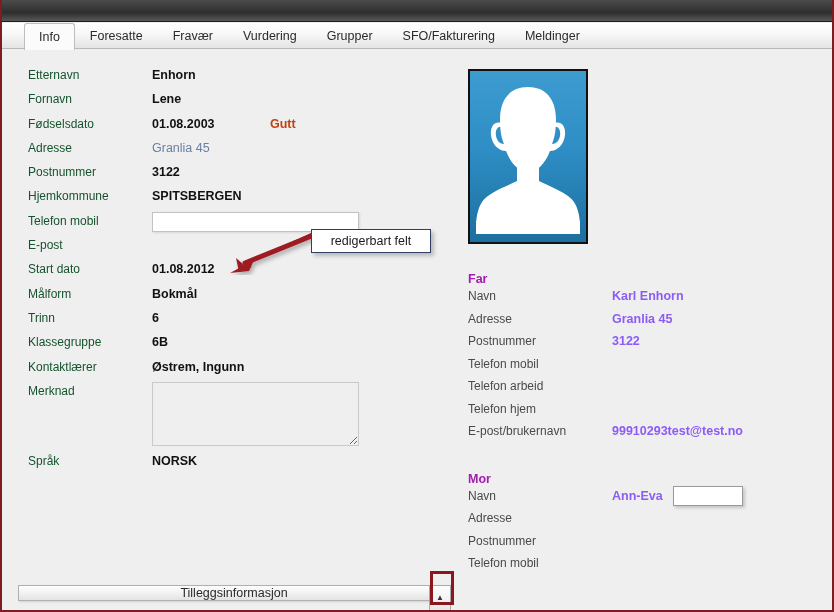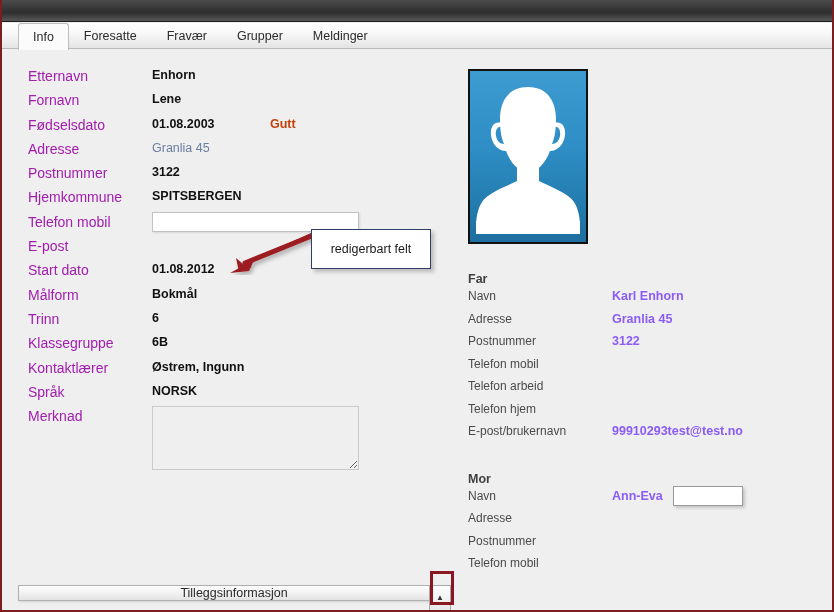--- a/index.html
+++ b/index.html
@@ -33,21 +33,21 @@
   .tabstrip {
     position: absolute; left: 0; top: 23px;
     width: 830px; height: 26px;
     background: linear-gradient(to bottom, #ffffff 0%, #f7f7f7 45%, #e4e4e4 100%);
     border-bottom: 1px solid #b9b9b9;
   }
   .tabs {
     position: absolute; left: 0; top: 23px;
     height: 26px;
     display: flex; align-items: stretch;
-    padding-left: 16px;
+    padding-left: 22px;
   }
   .tab {
     display: flex; align-items: center;
     padding: 0 14px;
     font-size: 12.5px;
     color: #2a2a2a;
     cursor: default;
     white-space: nowrap;
     border-left: 1px solid transparent;
     border-right: 1px solid transparent;
@@ -68,21 +68,21 @@
     position: absolute; left: 0; top: 50px;
     width: 830px; bottom: 0;
     background: #efefef;
   }
 
   
   .leftcol { position: absolute; left: 26px; top: 18px; width: 400px; }
   .row { position: relative; height: 24.3px; }
   .lbl {
     position: absolute; left: 0; top: 0;
-    font-size: 14px; color: #a21caf;
+    font-size: 12px; color: #14532d;
     white-space: nowrap;
   }
   .val {
     position: absolute; left: 124px; top: 0;
     font-size: 12.5px; color: #111; font-weight: bold;
     white-space: nowrap;
   }
   .val.link { color: #6b7fa3; font-weight: normal; }
   .val2 {
     position: absolute; left: 242px; top: 0;
@@ -113,21 +113,21 @@
     width: 120px; height: 175px;
     border: 2px solid #111;
     background: linear-gradient(to bottom, #3d9bd0 0%, #2e8ec5 45%, #1d6f9f 100%);
     overflow: hidden;
   }
   .photo svg { display: block; }
 
   
   .rightcol { position: absolute; left: 466px; top: 222px; width: 350px; }
   .grp-title {
-    font-size: 12.5px; font-weight: bold; color: #404040;
+    font-size: 12.5px; font-weight: bold; color: #a21caf;
     height: 17px;
   }
   .rrow { position: relative; height: 22.5px; }
   .rlbl {
     position: absolute; left: 0; top: 0;
     font-size: 12px; color: #4a4a4a; white-space: nowrap;
   }
   .rval {
     position: absolute; left: 144px; top: 0;
     font-size: 12.5px; color: #8b5cf6; font-weight: bold; white-space: nowrap;
@@ -138,21 +138,21 @@
     background: #ffffff;
     border: 1px solid #9a9a9a;
     box-shadow: 2px 2px 3px rgba(0,0,0,0.18);
     font-size: 12px;
     padding: 0 3px;
   }
 
   
   .callout {
     position: absolute; left: 309px; top: 179px;
-    width: 120px; height: 40px;
+    width: 120px; height: 24px;
     background: #ffffff;
     border: 1px solid #2f3f63;
     box-shadow: 3px 3px 4px rgba(0,0,0,0.22);
     display: flex; align-items: center; justify-content: center;
     font-size: 12.5px; color: #1a1a1a;
     z-index: 30;
   }
   .arrow-svg {
     position: absolute; left: 210px; top: 183px;
     z-index: 29; pointer-events: none;
@@ -198,21 +198,27 @@
       <div class="tab active">
         <span>Info</span>
       </div>
       <div class="tab">
         <span>Foresatte</span>
       </div>
       <div class="tab">
         <span>Fravær</span>
       </div>
       <div class="tab">
+        <span>Vurdering</span>
+      </div>
+      <div class="tab">
         <span>Grupper</span>
+      </div>
+      <div class="tab">
+        <span>SFO/Fakturering</span>
       </div>
       <div class="tab">
         <span>Meldinger</span>
       </div>
     </div>
 
   <div class="body">
 
     <div class="leftcol" id="leftcol">
         <div class="row">
@@ -261,27 +267,27 @@
           <div class="val">6</div>
         </div>
         <div class="row">
           <div class="lbl">Klassegruppe</div>
           <div class="val">6B</div>
         </div>
         <div class="row">
           <div class="lbl">Kontaktlærer</div>
           <div class="val">Østrem, Ingunn</div>
         </div>
-        <div class="row">
-          <div class="lbl">Språk</div>
-          <div class="val">NORSK</div>
-        </div>
         <div class="row" style="height: 70px;">
           <div class="lbl">Merknad</div>
           <textarea class="memo" style=""></textarea>
+        </div>
+        <div class="row">
+          <div class="lbl">Språk</div>
+          <div class="val">NORSK</div>
         </div>
       </div>
 
     <div class="photo">
       <svg width="116" height="171" viewBox="0 0 116 171">
         <g fill="#ffffff">
           <path d="M58 16 C38 16 30 31 30 48 C30 58 31 66 34 73 C30 73 27 70 26 65 C25 59 28 55 31 56 L31 52 C25 50 20 55 21 64 C22 74 29 80 36 80 C41 93 49 101 58 101 C67 101 75 93 80 80 C87 80 94 74 95 64 C96 55 91 50 85 52 L85 56 C88 55 91 59 90 65 C89 70 86 73 82 73 C85 66 86 58 86 48 C86 31 78 16 58 16 Z"></path>
           <path d="M47 96 L47 110 C35 116 18 122 12 131 C8 137 6 146 6 156 L110 156 C110 146 108 137 104 131 C98 122 81 116 69 110 L69 96 Z"></path>
           <rect x="6" y="150" width="104" height="13"></rect>
         </g>

